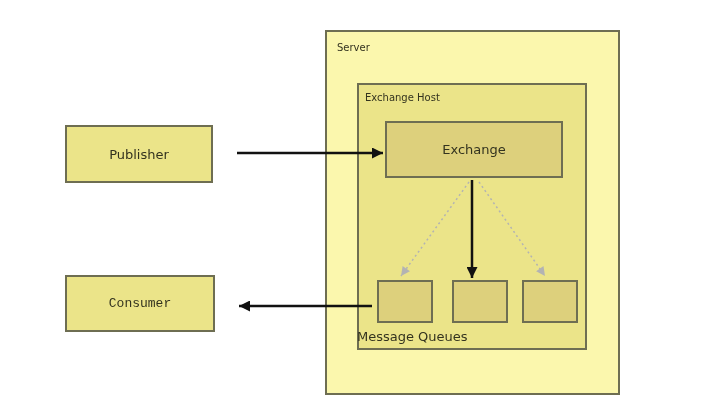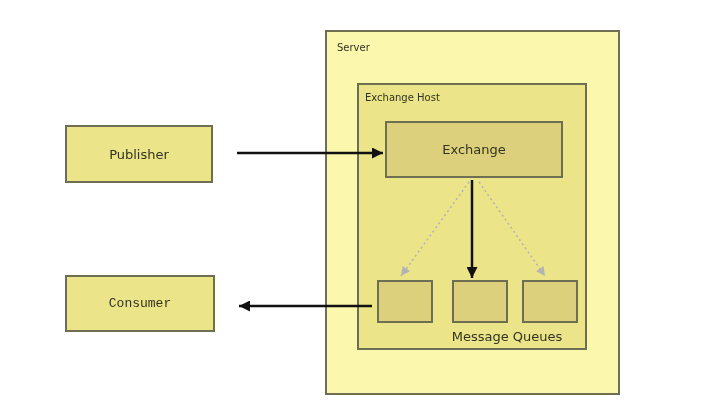--- a/index.html
+++ b/index.html
@@ -40,24 +40,23 @@
   .queue{
     top:280px;width:56px;height:43px;
     background:var(--box-fill,#ddd07c);
   }
   .queue.q1{left:377px;}
   .queue.q2{left:452px;}
   .queue.q3{left:522px;}
   .mq-label{
     position:absolute;
     left:357px;top:329px;width:230px;
-    text-align:center;
+    text-align:left;
     font-size:13px;
     color:var(--text,#33331f);
-    padding-left:35px;
   }
   .endpoint{
     display:flex;align-items:center;justify-content:center;
     font-size:13px;
     background:var(--virtual-host-fill,#ebe489);
   }
   .publisher{left:65px;top:125px;width:148px;height:58px;}
   .consumer{left:65px;top:275px;width:150px;height:57px;font-family:Liberation Mono, monospace;}
   .arrows{
     position:absolute;left:0;top:0;width:715px;height:413px;

